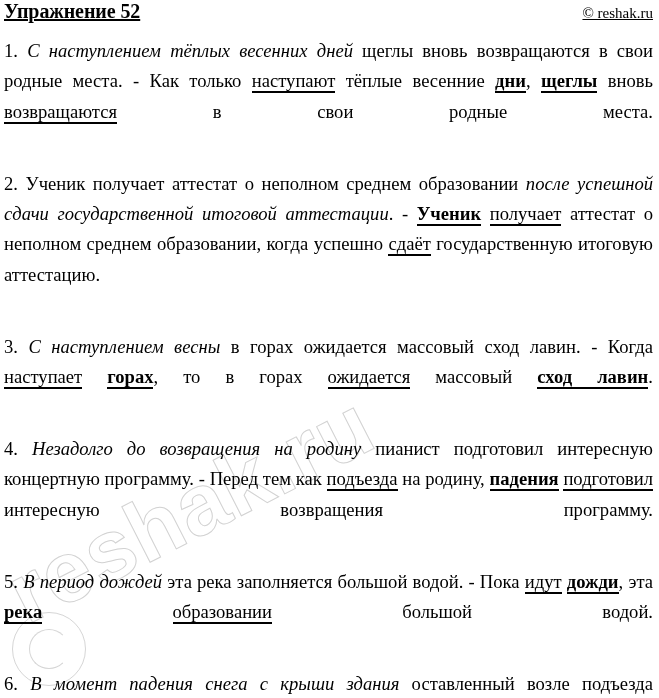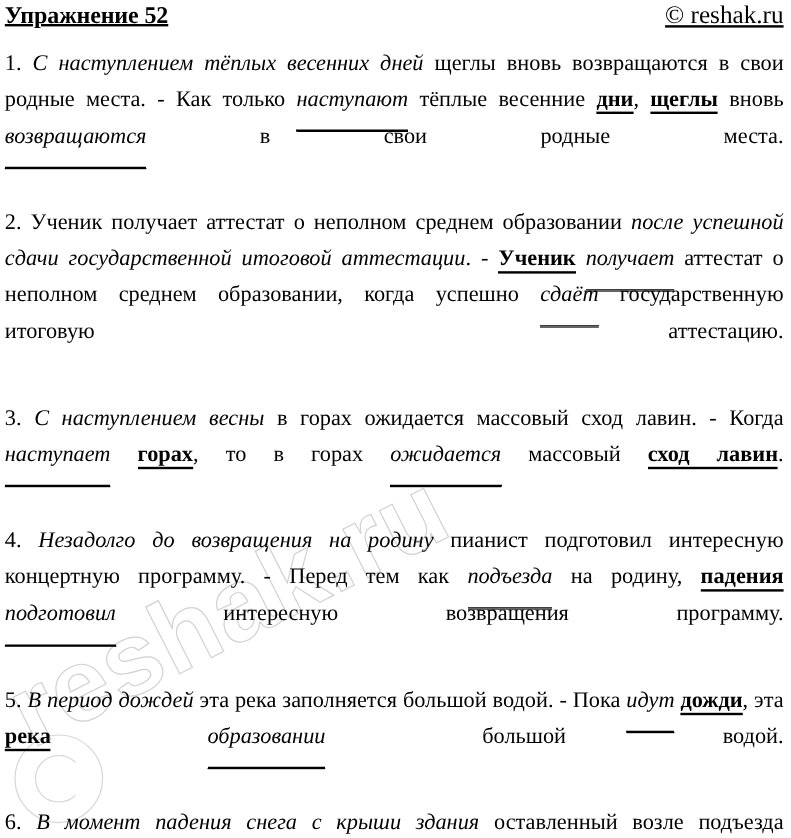--- a/index.html
+++ b/index.html
@@ -82,21 +82,21 @@
     margin-bottom: 14px;
     text-decoration: underline;
   }
   .title {
     font-size: 20px;
     font-weight: 700;
     line-height: 1.05;
     letter-spacing: -0.1px;
   }
   .copyright {
-    font-size: 21px;
+    font-size: 15px;
     line-height: 1.05;
     white-space: nowrap;
     margin-left: 25px;
   }
 
   .para {
     font-size: 18.6px;
     line-height: 30.4px;
     text-align: justify;
     text-justify: inter-word;
@@ -119,23 +119,22 @@
     border-bottom: 2px solid #000;
     padding-bottom: 0px;
     line-height: inherit;
     font-weight: bold;
   }
   
   .u2 {
     text-decoration: none;
     border-bottom: 1px solid #000;
     box-shadow: inset 0 -4px 0 -3px #000;
-    padding-bottom: 16px;
+    padding-bottom: 1px;
     line-height: inherit;
-    font-style: italic;
   }
 </style>
 </head>
 <body>
 
 <div class="watermark-layer">
   <div class="wm-copy"></div>
   <div class="wm-text">reshak.ru</div>
 </div>
 

